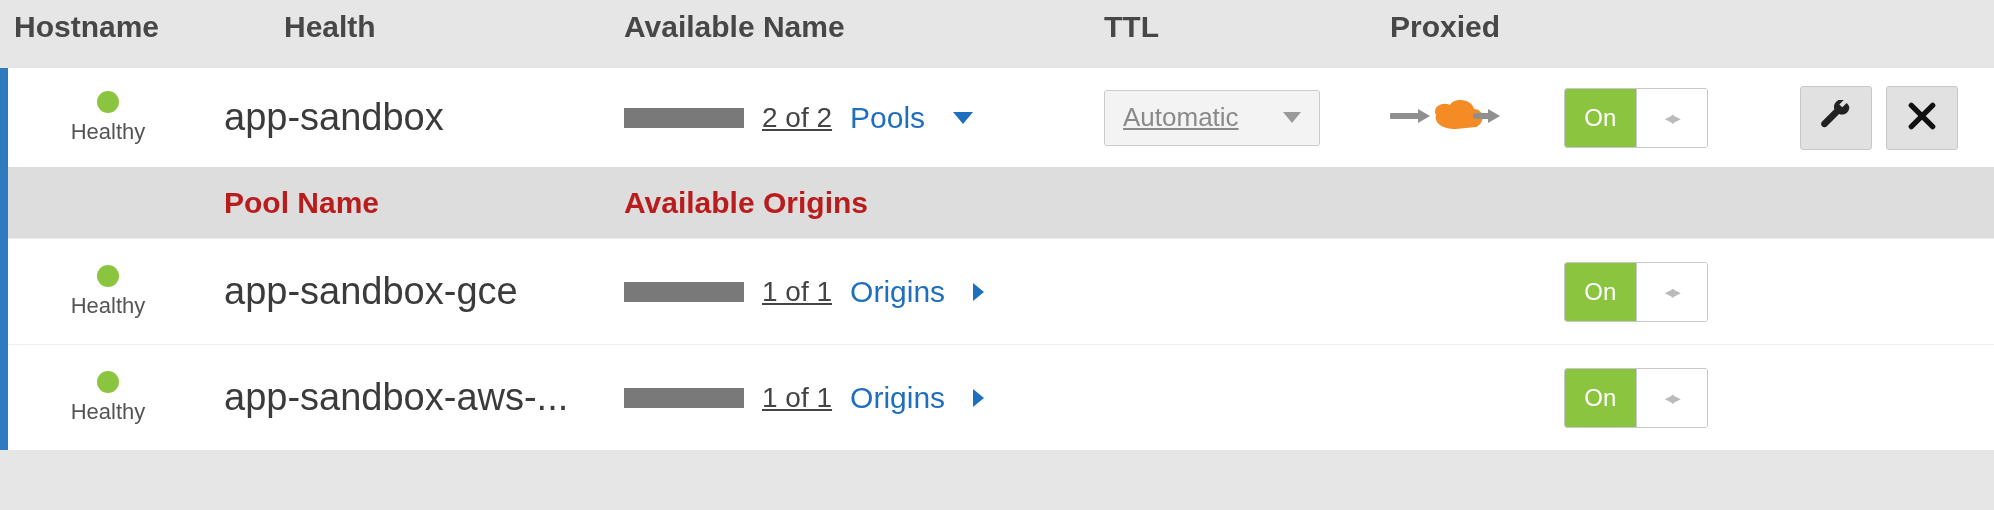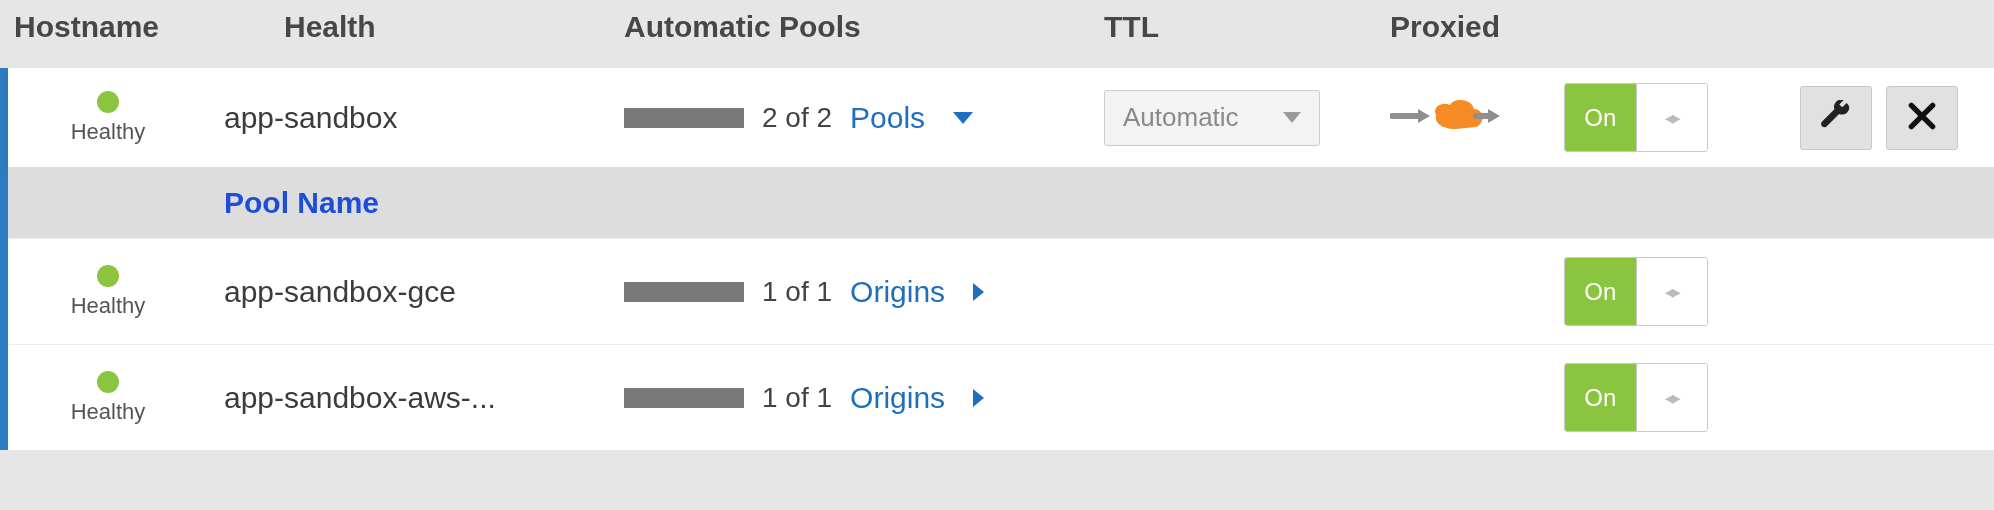--- a/index.html
+++ b/index.html
@@ -27,63 +27,64 @@
     min-height: 100px;
     border-bottom: 1px solid #dcdcdc;
     box-shadow: 0 2px 4px rgba(0,0,0,0.05);
   }
   .sub-header-row {
     display: grid;
     grid-template-columns: 202px 400px 480px 300px 160px 150px 1fr;
     align-items: center;
     background: #ddd;
     min-height: 70px;
-    color: #1d4ed8;
+    color: #b91c1c;
     font-size: 30px;
     font-weight: 600;
   }
   .pool-row {
     display: grid;
     grid-template-columns: 202px 400px 480px 300px 160px 150px 1fr;
     align-items: center;
     background: #fff;
     min-height: 106px;
     border-top: 1px solid #eee;
   }
 
   .cell { padding: 0 14px; }
 
   .health-cell { display: flex; flex-direction: column; align-items: center; justify-content: center; padding-left: 12px; }
   .health-dot { width: 22px; height: 22px; border-radius: 50%; background: #8bc53f; margin-bottom: 6px; }
   .health-label { font-size: 22px; color: #555; }
 
-  .hostname { font-size: 30px; color: #3b3b3b; }
+  .hostname { font-size: 38px; color: #3b3b3b; }
 
   .avail-cell { display: flex; align-items: center; gap: 18px; }
   .progress-bar { width: 120px; height: 20px; background: #797979; }
-  .avail-count { font-size: 28px; color: #444; }
+  .avail-count { font-size: 28px; color: #444; text-decoration: underline; }
   .avail-link { color: #1e6fbf; font-size: 30px; display: inline-flex; align-items: center; gap: 28px; cursor: pointer; }
   .caret-down { width: 0; height: 0; border-left: 10px solid transparent; border-right: 10px solid transparent; border-top: 12px solid #1e6fbf; display: inline-block; }
   .caret-right { width: 0; height: 0; border-top: 9px solid transparent; border-bottom: 9px solid transparent; border-left: 11px solid #1e6fbf; display: inline-block; }
 
   .ttl-cell { }
   .ttl-select {
     display: inline-flex; align-items: center; justify-content: space-between;
     width: 216px; height: 56px;
     background: #f3f3f3; border: 1px solid #ccc; border-radius: 3px;
     padding: 0 18px; color: #8a8a8a; font-size: 26px;
     cursor: pointer;
+    text-decoration: underline;
   }
   .ttl-caret { width: 0; height: 0; border-left: 9px solid transparent; border-right: 9px solid transparent; border-top: 11px solid #9a9a9a; }
 
   .proxied-cell { display: flex; align-items: center; justify-content: flex-start; padding-left: 0 !important; }
 
   .enabled-cell { }
   .toggle {
-    display: inline-flex; width: 144px; height: 69px; border: 1px solid #c8c8c8; border-radius: 3px; overflow: hidden;
+    display: inline-flex; width: 144px; height: 60px; border: 1px solid #c8c8c8; border-radius: 3px; overflow: hidden;
     cursor: pointer;
   }
   .toggle-on { flex: 1; background: #8bc53f; color: #fff; display: flex; align-items: center; justify-content: center; font-size: 24px; border-right: 1px solid #c8c8c8; }
   .toggle-off { flex: 1; background: #fff; display: flex; align-items: center; justify-content: center; }
   .toggle-handle { color: #bbb; font-size: 18px; letter-spacing: -2px; }
 
   .actions-cell { display: flex; gap: 14px; justify-content: flex-end; padding-right: 36px !important; }
   .action-btn {
     width: 72px; height: 64px; background: #e1e1e1; border: 1px solid #c8c8c8; border-radius: 3px;
     display: flex; align-items: center; justify-content: center; cursor: pointer;
@@ -91,21 +92,21 @@
   .action-btn svg { width: 32px; height: 32px; }
 </style>
 </head>
 <body>
 
 <div class="table">
 
   <div class="header-row">
     <div class="cell">Hostname</div>
     <div class="cell hcell-health">Health</div>
-    <div class="cell">Automatic Pools</div>
+    <div class="cell">Available Name</div>
     <div class="cell">TTL</div>
     <div class="cell hcell-proxied">Proxied</div>
     <div class="cell"></div>
   </div>
 
   <div class="main-row-wrap">
 
     <div class="main-row">
       <div class="cell health-cell">
         <div class="health-dot"></div>
@@ -159,20 +160,21 @@
                 <path fill="#111" d="M4 4l16 16M20 4L4 20" stroke="#111" stroke-width="4" stroke-linecap="round"></path>
               </svg>
           </span>
         </div>
       </div>
     </div>
 
     <div class="sub-header-row">
       <div class="cell"></div>
       <div class="cell">Pool Name</div>
+      <div class="cell">Available Origins</div>
       <div class="cell"></div>
         <div class="cell"></div>
         <div class="cell"></div>
         <div class="cell"></div>
     </div>
 
     <div class="pool-row">
       <div class="cell health-cell">
         <div class="health-dot"></div>
         <div class="health-label">Healthy</div>

